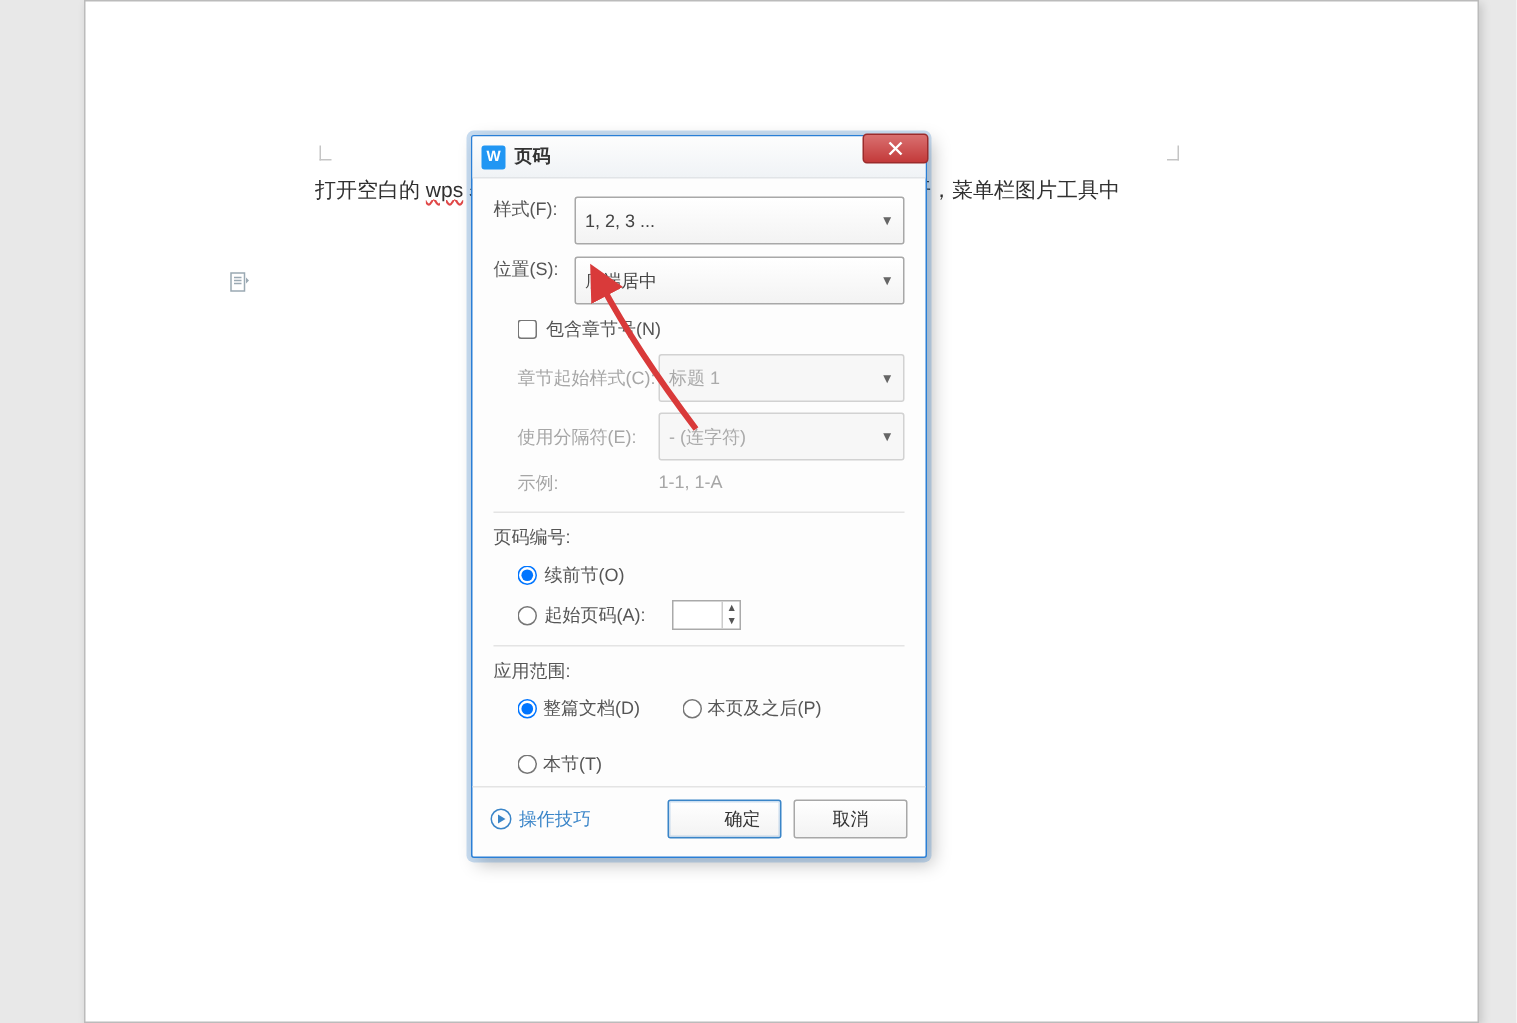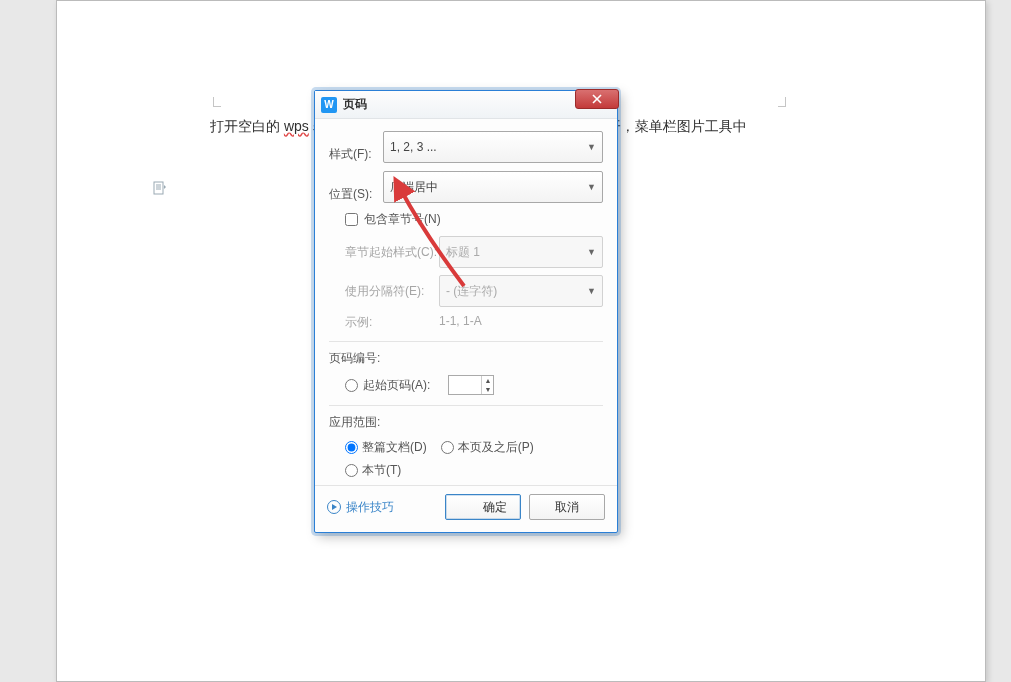--- a/index.html
+++ b/index.html
@@ -77,21 +77,21 @@
     display: flex; align-items: center; justify-content: center;
     cursor: pointer;
   }
   .close-btn svg { width: 10px; height: 10px; }
   .dialog-body {
     padding: 12px 14px 6px 14px;
     color: #555;
   }
   .row {
     display: flex;
-    align-items: flex-end;
+    align-items: flex-start;
     margin-bottom: 8px;
   }
   .row .lbl {
     width: 54px;
     color: #555;
   }
   .combo {
     flex: 1;
     height: 32px;
     background: linear-gradient(#fff,#f3f3f3);
@@ -132,21 +132,21 @@
   .spin {
     width: 46px; height: 20px;
     border: 1px solid #aaa;
     background: #fff;
     display: inline-flex; align-items: stretch;
     margin-left: 4px;
   }
   .spin .val { flex: 1; text-align: center; line-height: 18px; }
   .spin .btns { width: 12px; display: flex; flex-direction: column; border-left: 1px solid #ccc; }
   .spin .btns div { flex:1; text-align:center; font-size: 7px; line-height: 9px; color:#555; cursor:pointer; }
-  .scope-row { display: flex; align-items: center; padding-left: 16px; gap: 6px; flex-wrap: wrap; }
+  .scope-row { display: flex; align-items: center; padding-left: 16px; gap: 20px; flex-wrap: wrap; }
   .scope-row .rg { display: flex; align-items: center; margin-right: 8px; }
   .scope-row .rg input { margin-right: 4px; }
   .footer {
     border-top: 1px solid #e4e4e4;
     padding: 8px 12px 12px 12px;
     display: flex;
     align-items: center;
   }
   .tips {
     display: flex; align-items: center;
@@ -275,20 +275,24 @@
       <div class="example-row">
         <div class="slbl">示例:</div>
         <div class="example-val">1-1, 1-A</div>
       </div>
     </div>
 
     <hr class="section-sep">
 
     <div class="section-title">页码编号:</div>
     <div class="radio-row">
+      <input type="radio" name="numbering" checked="" style="">
+      <label>续前节(O)</label>
+    </div>
+    <div class="radio-row">
       <input type="radio" name="numbering" style="">
       <label>起始页码(A):</label>
       <div class="spin">
         <div class="val"></div>
         <div class="btns">
           <div>▲</div>
           <div>▼</div>
         </div>
       </div>
     </div>

